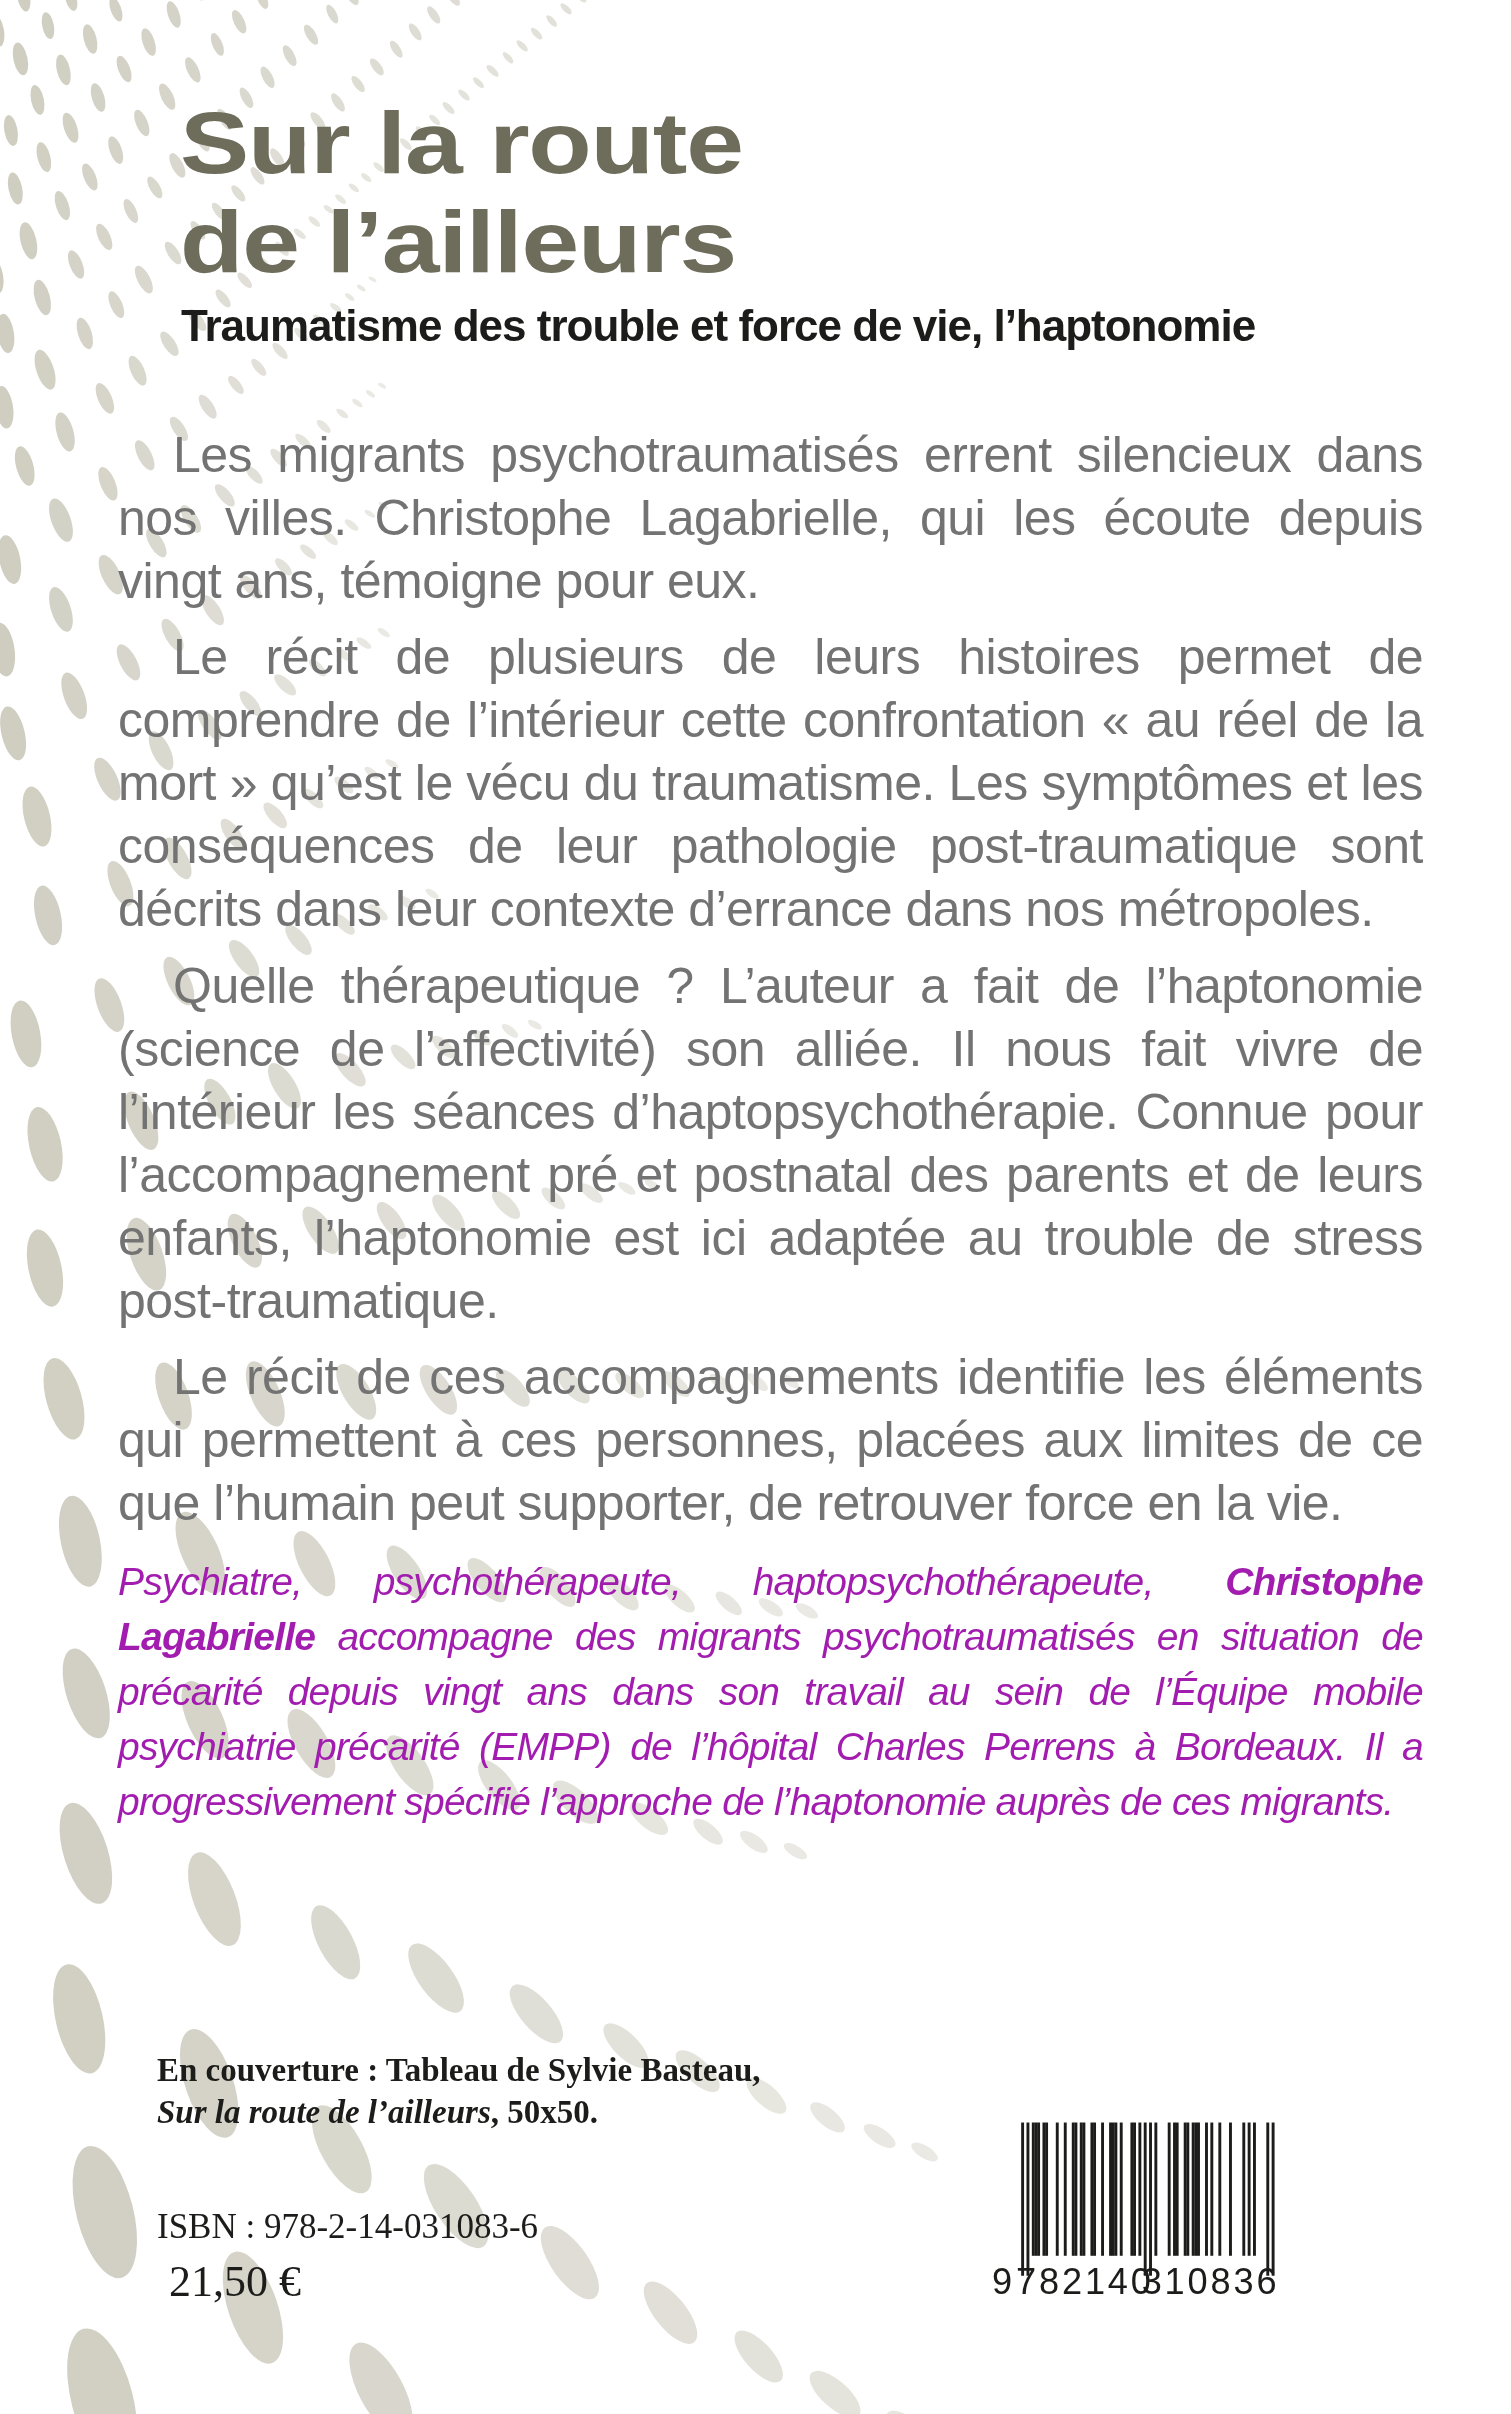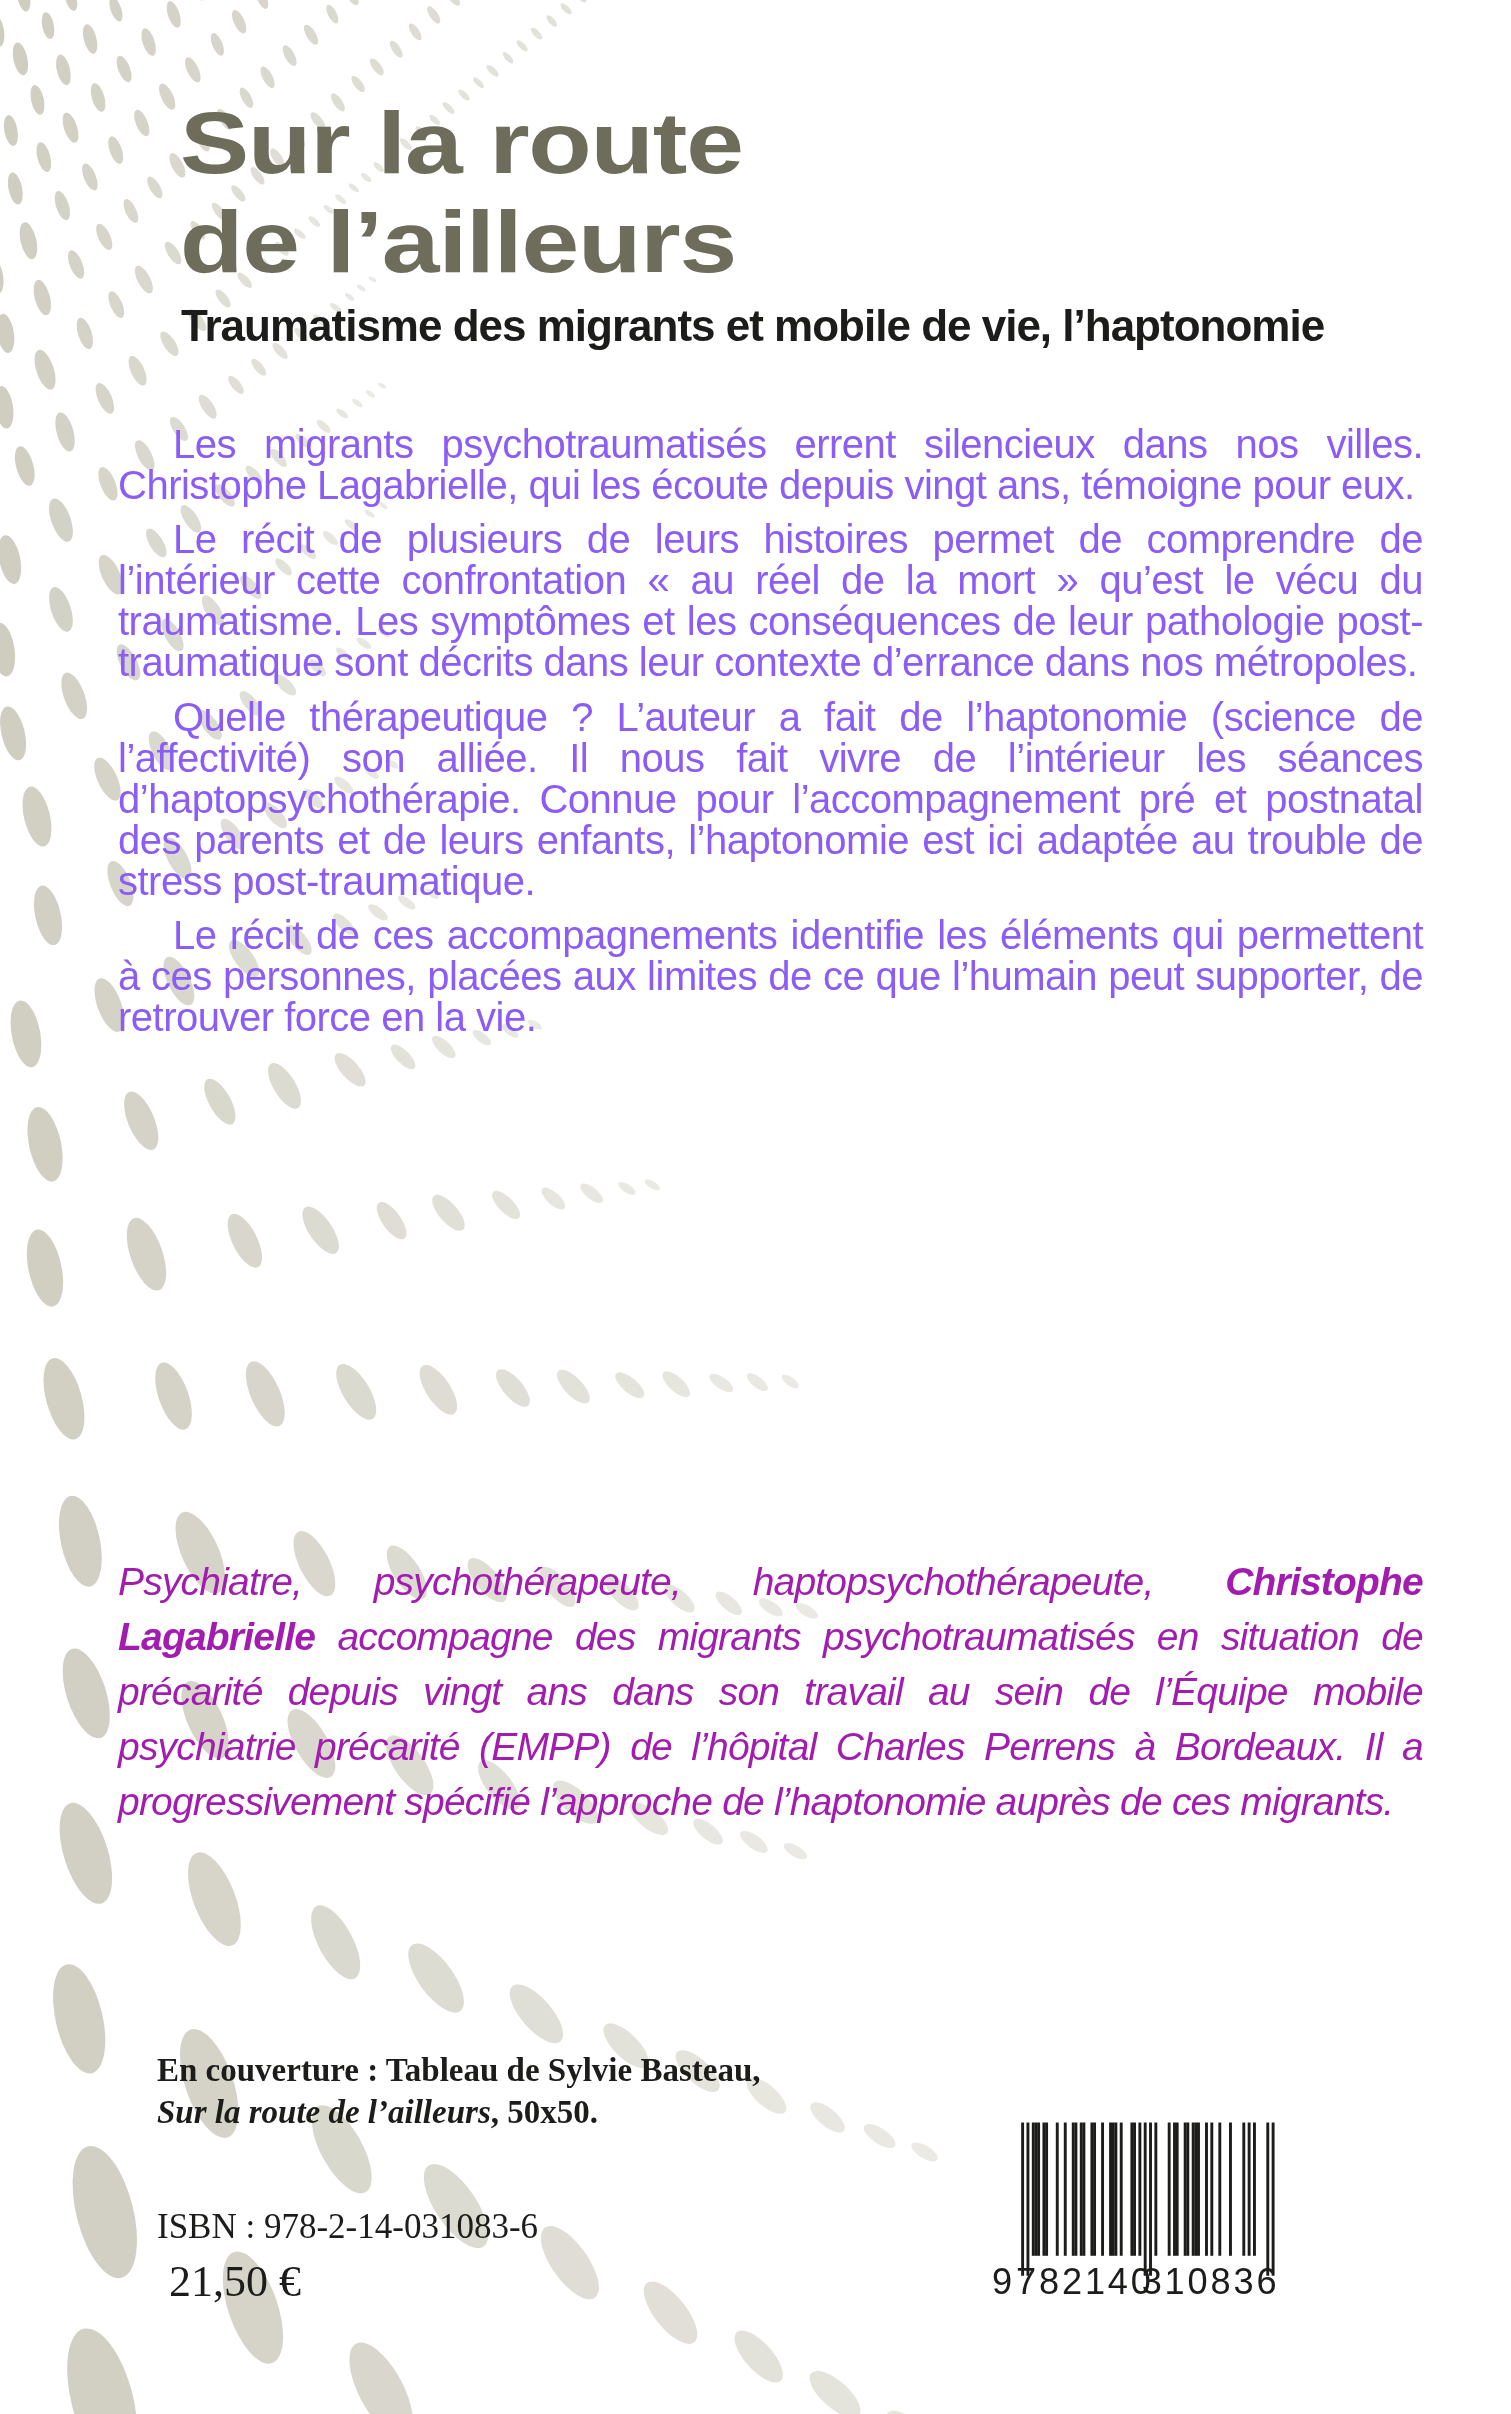--- a/index.html
+++ b/index.html
@@ -11,22 +11,22 @@
   h1.title{position:absolute;left:169px;top:93px;margin:0;color:#6e6c5a;
            font-weight:bold;font-size:88px;line-height:99px;letter-spacing:-1px;
            transform:scaleX(1.18);transform-origin:0 0;white-space:nowrap;}
   h1.title span{display:block;}
 
   h2.subtitle{position:absolute;left:170px;top:299px;margin:0;color:#1c1c1a;
               font-weight:bold;font-size:44px;line-height:53px;letter-spacing:-1px;
               white-space:nowrap;}
 
   .body-block{position:absolute;left:107px;top:424px;width:1305px;
-              font-size:40px;line-height:41px;letter-spacing:-0.5px;
-              color:#8b5cf6;text-align:justify;}
+              font-size:50px;line-height:63px;letter-spacing:-0.5px;
+              color:#737373;text-align:justify;}
   .body-block p{margin:0 0 13.3px 0;text-indent:55px;}
 
   .bio{position:absolute;left:107px;top:1554px;width:1305px;margin:0;
        font-style:italic;font-size:39px;line-height:55px;letter-spacing:-0.8px;
        color:#a21caf;text-align:justify;}
   .bio .author{font-weight:bold;}
 
   .serif{font-family:"Liberation Serif",serif;color:#1c1c1a;}
   .credits{position:absolute;left:146px;top:2049px;font-size:33px;line-height:42px;}
   .credits .cline{display:block;font-weight:bold;}
@@ -406,21 +406,21 @@
       <ellipse cx="101.5" cy="2726.3" rx="30.8" ry="73.4" transform="rotate(-16.4 101.5 2726.3)" fill="#cfcdc0" fill-opacity="0.95"></ellipse>
     </svg>
 
   <div class="content">
 
     <h1 class="title">
       <span>Sur la route</span>
       <span>de l’ailleurs</span>
     </h1>
 
-    <h2 class="subtitle">Traumatisme des migrants et mobile de vie, l’haptonomie</h2>
+    <h2 class="subtitle">Traumatisme des trouble et force de vie, l’haptonomie</h2>
 
     <div class="body-block">
       <p>Les migrants psychotraumatisés errent silencieux dans nos villes. Christophe Lagabrielle, qui les écoute depuis vingt ans, témoigne pour eux.</p>
       <p>Le récit de plusieurs de leurs histoires permet de comprendre de l’intérieur cette confrontation « au réel de la mort » qu’est le vécu du traumatisme. Les symptômes et les conséquences de leur pathologie post-traumatique sont décrits dans leur contexte d’errance dans nos métropoles.</p>
       <p>Quelle thérapeutique ? L’auteur a fait de l’haptonomie (science de l’affectivité) son alliée. Il nous fait vivre de l’intérieur les séances d’haptopsychothérapie. Connue pour l’accompagnement pré et postnatal des parents et de leurs enfants, l’haptonomie est ici adaptée au trouble de stress post-traumatique.</p>
       <p>Le récit de ces accompagnements identifie les éléments qui permettent à ces personnes, placées aux limites de ce que l’humain peut supporter, de retrouver force en la vie.</p>
     </div>
 
     <p class="bio"><span>Psychiatre, psychothérapeute, haptopsychothérapeute, </span><span class="author">Christophe Lagabrielle</span><span> accompagne des migrants psychotraumatisés en situation de précarité depuis vingt ans dans son travail au sein de l’Équipe mobile psychiatrie précarité (EMPP) de l’hôpital Charles Perrens à Bordeaux. Il a progressivement spécifié l’approche de l’haptonomie auprès de ces migrants.</span></p>
 

